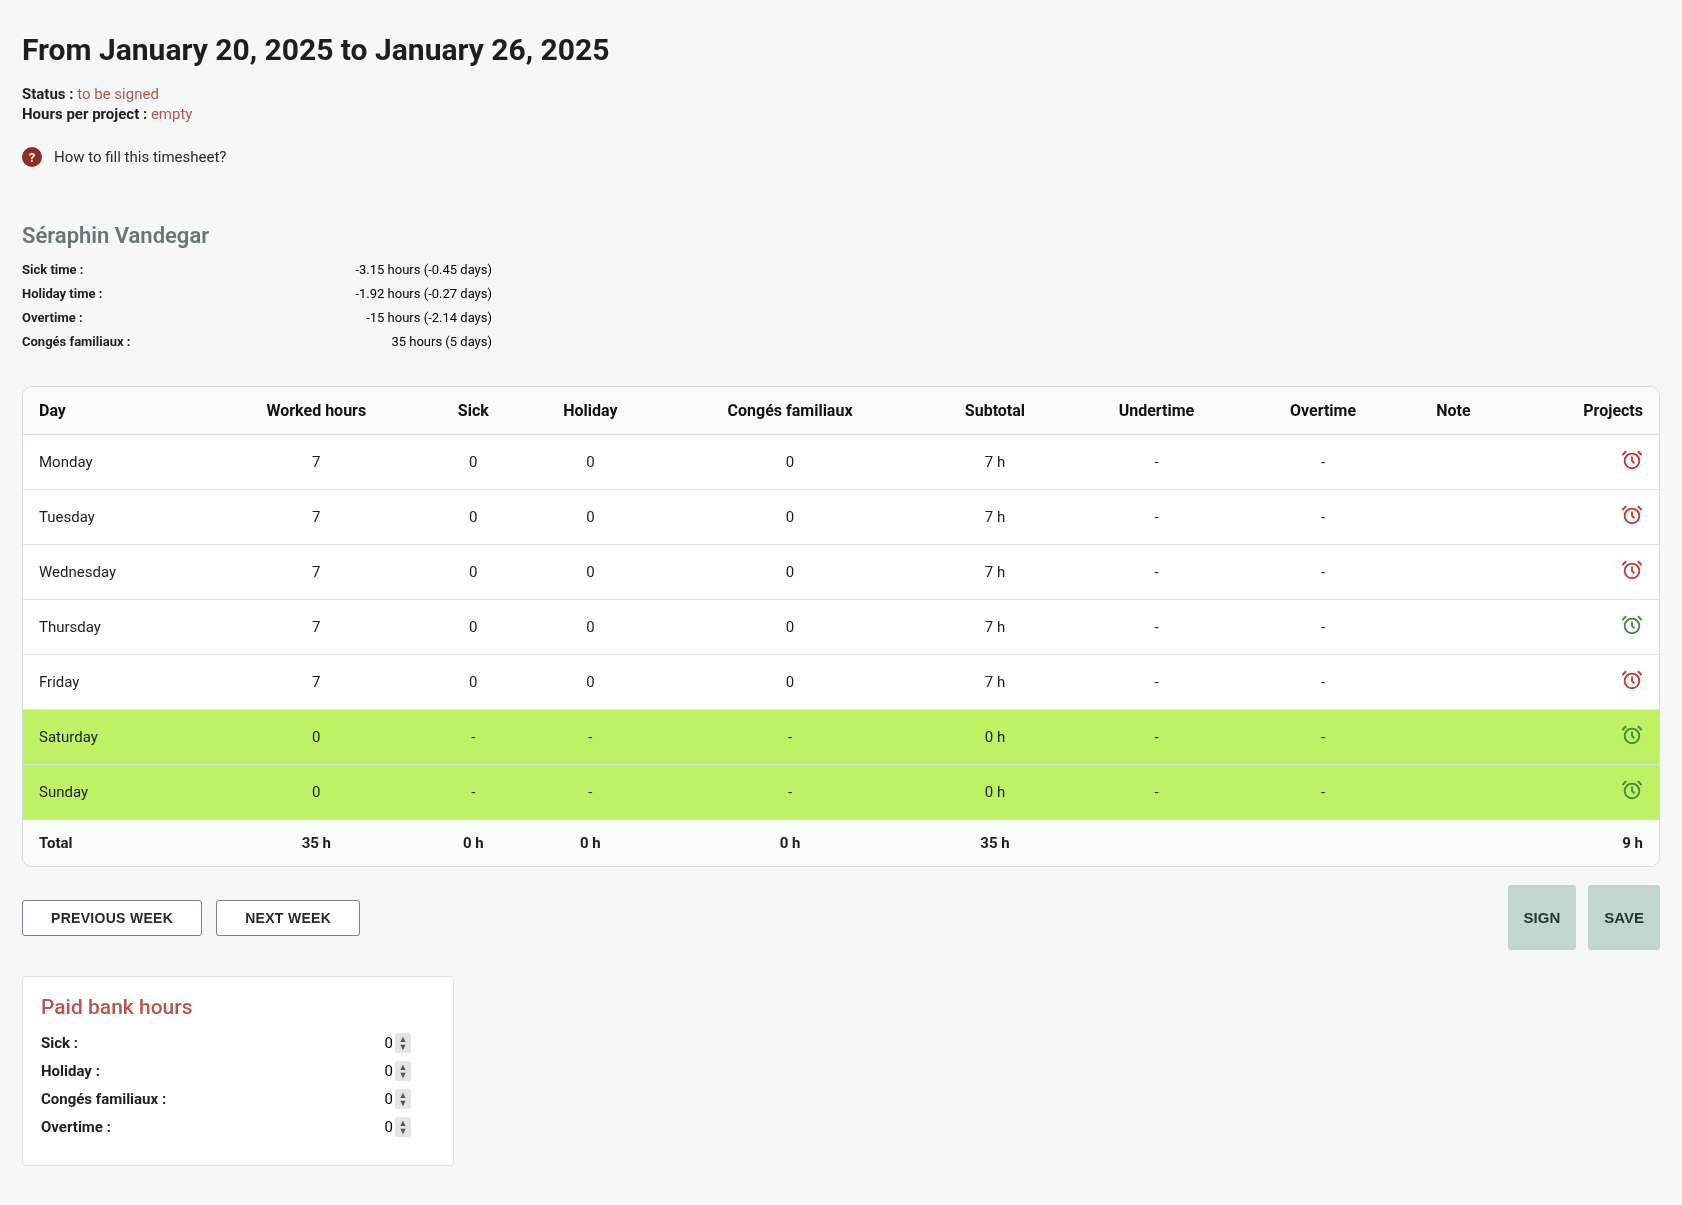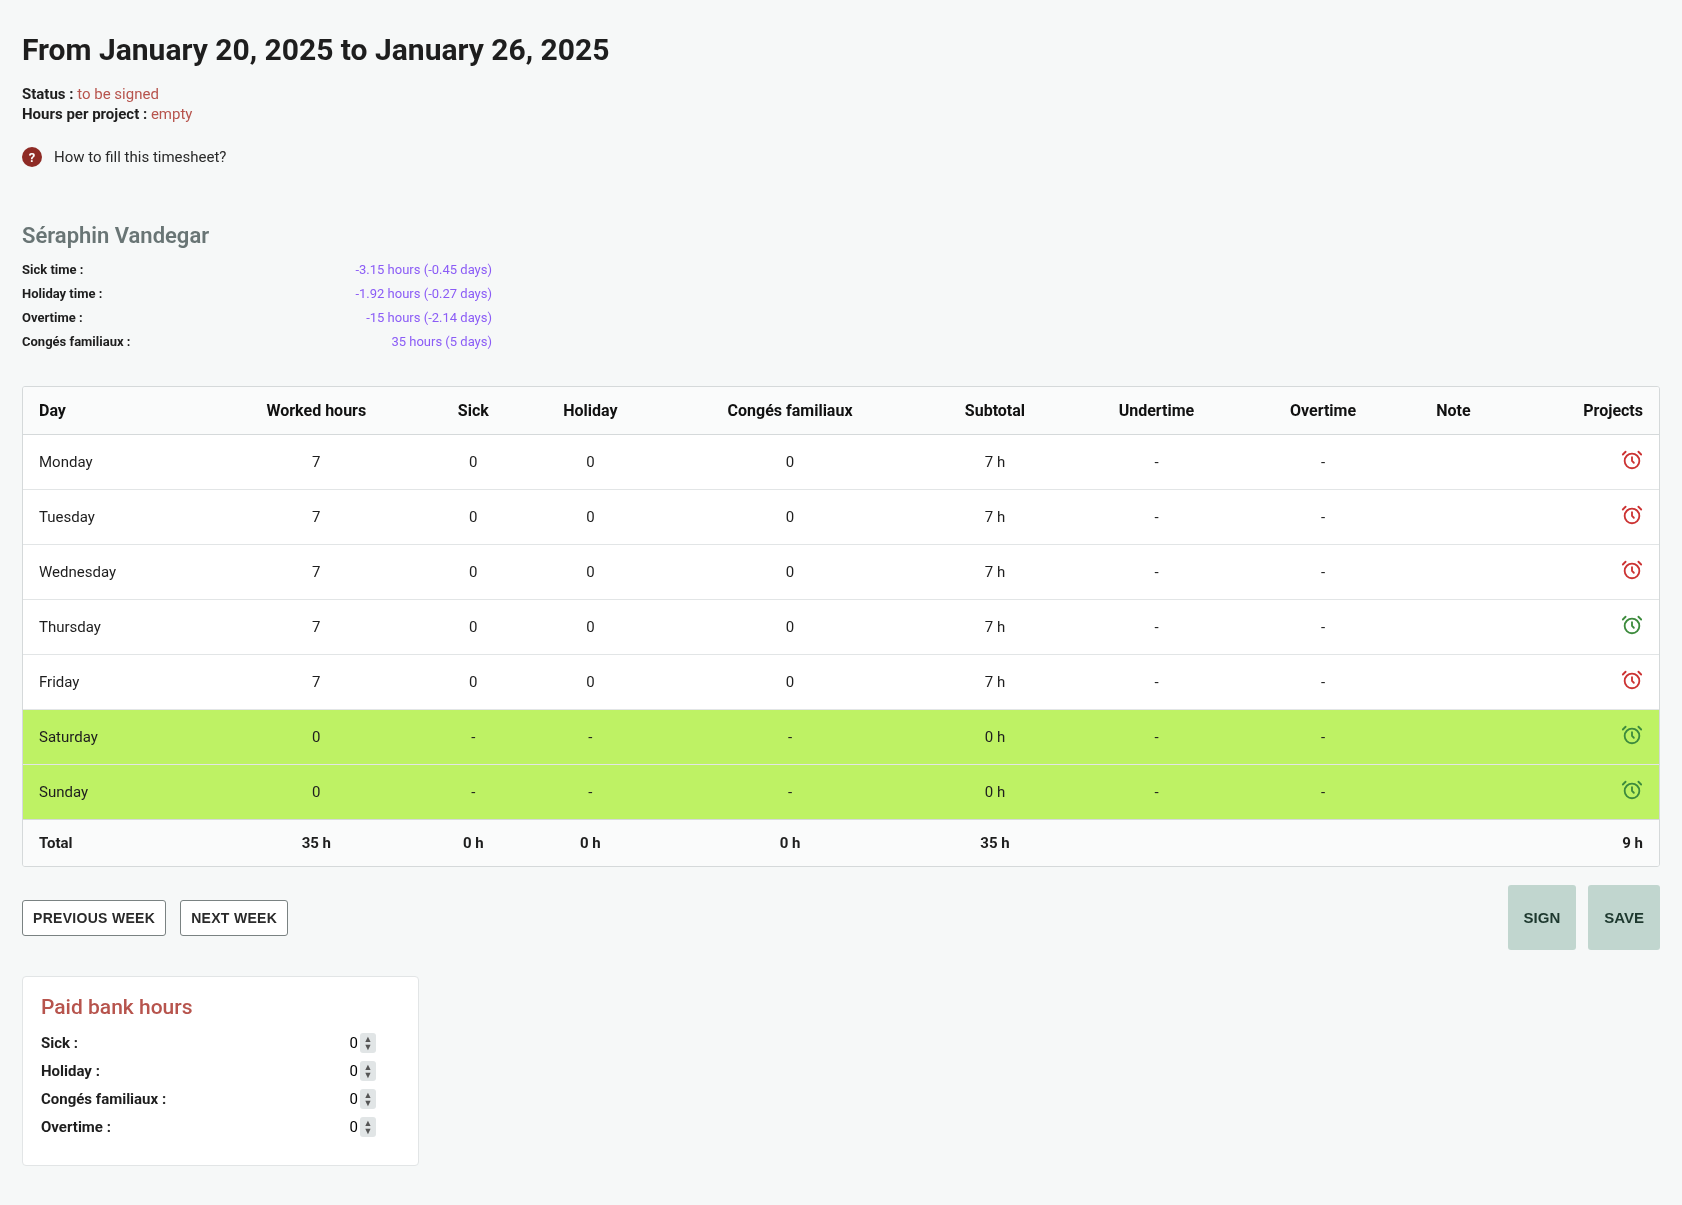--- a/index.html
+++ b/index.html
@@ -37,27 +37,27 @@
   .help-row{display:flex;align-items:center;gap:12px;margin-top:24px;color:#2a2a2a;}
   .help-icon{
     width:20px;height:20px;border-radius:50%;
     background:#8e2b25;color:#fff;display:flex;align-items:center;justify-content:center;
     font-weight:700;font-size:13px;
   }
   .top-right{width:470px;}
   .user-name{font-size:22px;font-weight:600;color:#697575;margin:16px 0 14px;}
   .summary-row{display:flex;justify-content:space-between;font-size:13px;margin:9px 0;}
   .summary-row .k{font-weight:700;}
-  .summary-row .v{color:#8b5cf6;}
+  .summary-row .v{color:#000000;}
 
   
   .sheet{
     margin-top:28px;
     border:1px solid var(--header-border);
-    border-radius:3px;
+    border-radius:10px;
     overflow:hidden;
     background:#fff;
   }
   table{width:100%;border-collapse:collapse;}
   th,td{
     padding:14px 12px;
     text-align:center;
     vertical-align:middle;
   }
   th:first-child,td:first-child{text-align:left;padding-left:16px;}
@@ -73,33 +73,33 @@
   .clock{display:inline-flex;}
   .clock svg{width:22px;height:22px;}
   .clock.red svg{stroke:#c33;}
   .clock.green svg{stroke:var(--green);}
 
   
   .nav-row{display:flex;justify-content:space-between;align-items:center;margin-top:18px;}
   .nav-left{display:flex;gap:14px;}
   .btn{
     border:1px solid #7a8282;background:#fff;color:#2a2a2a;
-    padding:9px 10px;font-size:14px;font-weight:600;letter-spacing:.3px;
+    padding:9px 28px;font-size:14px;font-weight:600;letter-spacing:.3px;
     border-radius:3px;cursor:pointer;
   }
   .btn-action{
     background:var(--btn-green-bg);border:none;padding:24px 16px;
     font-size:15px;font-weight:600;border-radius:3px;cursor:pointer;color:#1d382e;
   }
   .nav-right{display:flex;gap:12px;}
 
   
   .bank{
     margin-top:26px;
-    width:397px;
+    width:432px;
     border:1px solid var(--border);
     background:#fff;
     border-radius:4px;
     padding:16px 18px 20px;
   }
   .bank h3{margin:2px 0 14px;color:var(--accent);font-size:21px;font-weight:500;}
   .bank-row{
     display:grid;
     grid-template-columns:1fr 110px 40px;
     align-items:center;

